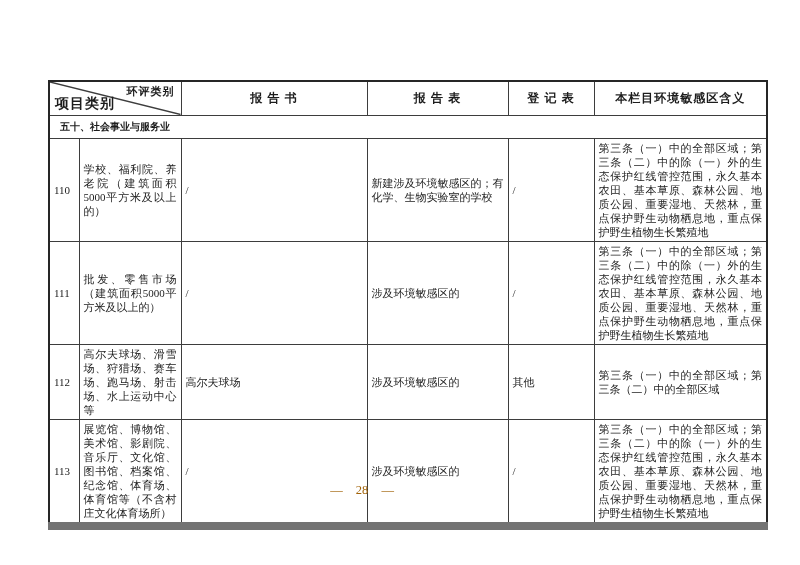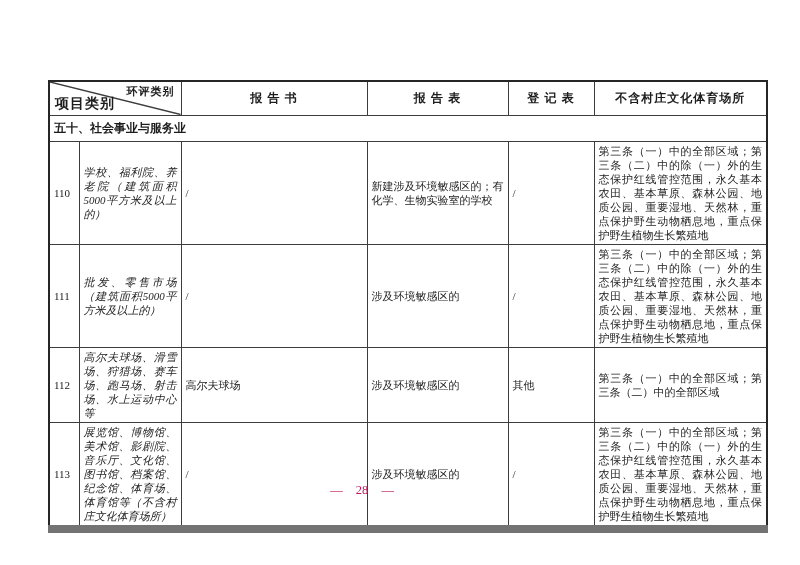--- a/index.html
+++ b/index.html
@@ -22,39 +22,39 @@
     font-size:12px; height:34px; text-align:center; vertical-align:middle;
     padding:0 2px; letter-spacing:1px;
   }
   th.corner-cell { position:relative; padding:0; letter-spacing:0; }
   .corner-tr { position:absolute; top:2px; right:6px; font-size:11px; }
   .corner-bl { position:absolute; bottom:2px; left:5px; font-size:14px; }
   svg.diag { position:absolute; left:0; top:0; width:100%; height:100%; display:block; }
 
   tr.section-row td {
     font-family:"Liberation Sans", sans-serif; font-weight:bold;
-    font-size:12px; padding:4px 4px; height:15px; vertical-align:middle;
+    font-size:10px; padding:4px 10px; height:15px; vertical-align:middle;
   }
 
   tr.data-row td { font-size:11px; line-height:14px; vertical-align:middle; padding:2px 4px;margin-left:16px; }
   td.cell-no { text-align:left; padding:2px 1px; }
-  td.cell-project { text-align:justify; text-justify:inter-ideograph; padding:2px 5px;font-style:italic; }
+  td.cell-project { text-align:justify; text-justify:inter-ideograph; padding:2px 5px; }
   td.cell-book, td.cell-form, td.cell-reg { padding-left:8px; }
   td.cell-meaning {
     font-size:10.5px; line-height:13.2px; text-align:justify;
     text-justify:inter-ideograph; padding:2px 5px;
   }
   tr.r0 { height:94px; }
   tr.r1 { height:91px; }
   tr.r2 { height:55px; }
   tr.r3 { height:96px; }
 
   .page-number {
     position:absolute; left:0; right:0; top:483px; text-align:center;
-    font-size:12.5px; color:#be185d; word-spacing:10px;
+    font-size:12.5px; color:#a16207; word-spacing:10px;
   }
 </style>
 </head>
 <body>
 
 <div class="page">
 
   <table class="eia">
     <colgroup>
       <col style="width:30px">
@@ -69,21 +69,21 @@
         <th colspan="2" class="corner-cell">
           <svg class="diag" viewBox="0 0 100 100" preserveAspectRatio="none">
             <line x1="0" y1="0" x2="100" y2="100" stroke="#3d3d3d" stroke-width="1.4" vector-effect="non-scaling-stroke"></line>
           </svg>
           <span class="corner-tr">环评类别</span>
           <span class="corner-bl">项目类别</span>
         </th>
         <th>报 告 书</th>
         <th>报 告 表</th>
         <th>登 记 表</th>
-        <th>不含村庄文化体育场所</th>
+        <th>本栏目环境敏感区含义</th>
       </tr>
     </thead>
     <tbody>
       <tr class="section-row">
         <td colspan="6">五十、社会事业与服务业</td>
       </tr>
 
       <tr class="data-row r0">
         <td class="cell-no">110</td>
         <td class="cell-project">学校、福利院、养老院（建筑面积5000平方米及以上的）</td>

